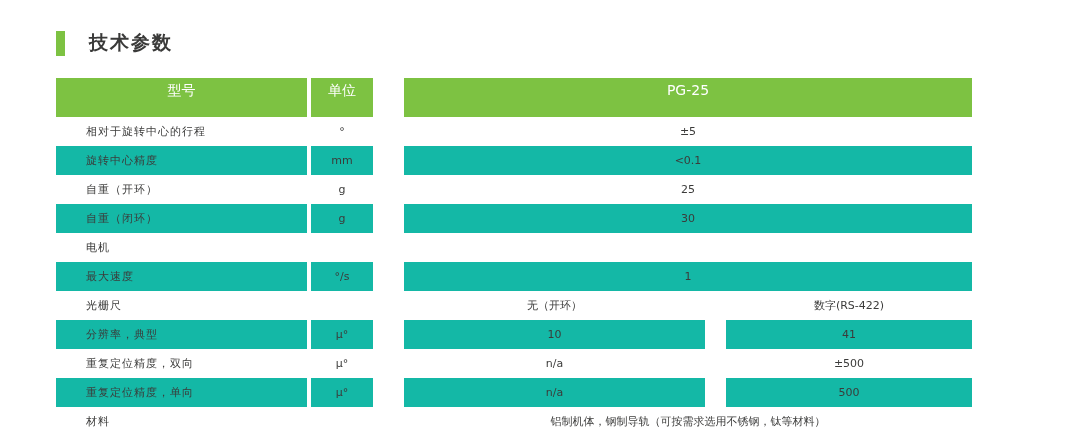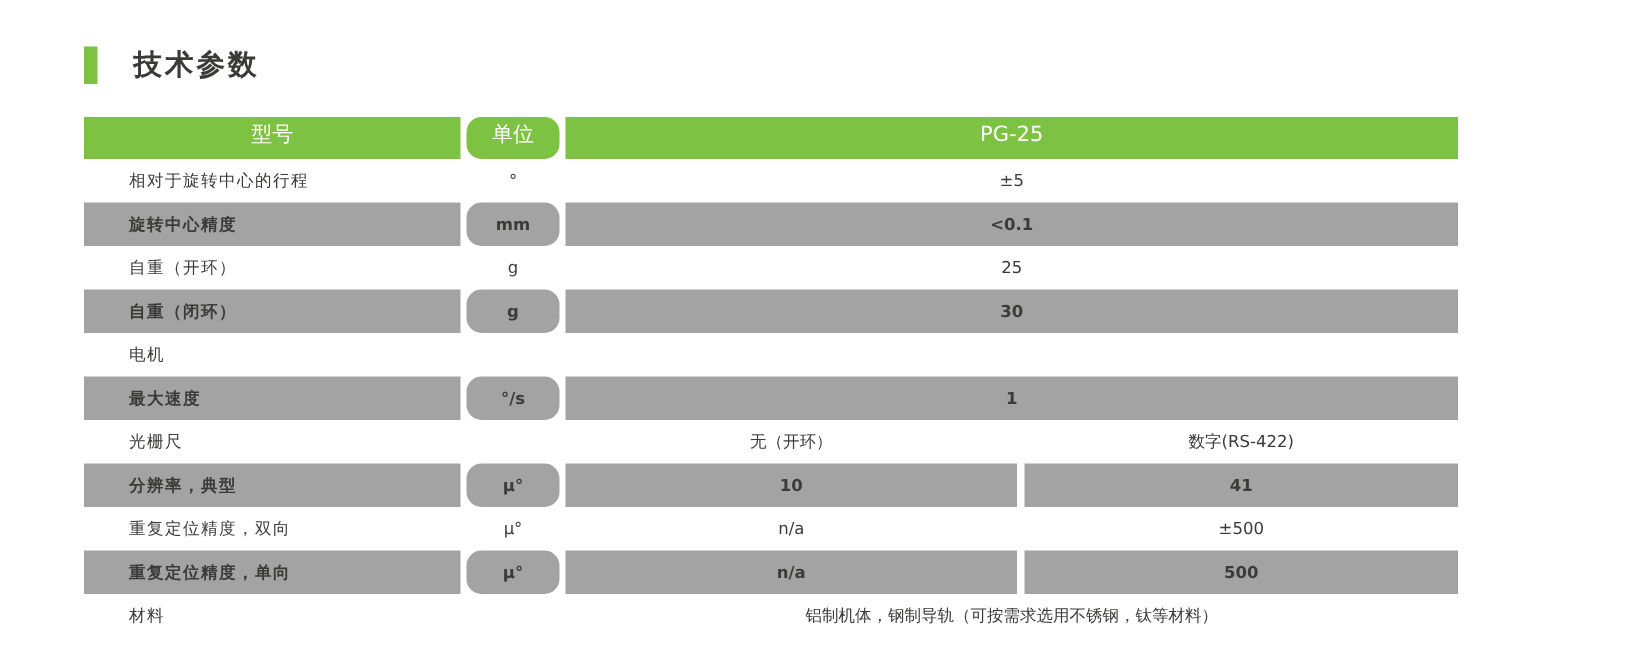--- a/index.html
+++ b/index.html
@@ -40,21 +40,21 @@
   }
   
   .spec-table {
     position: absolute;
     left: 56px;
     top: 78px;
     width: 916px;
   }
   .row { display: flex; }
   .row.header {
-    height: 28px;
+    height: 39px;
     line-height: 25px;
     font-size: 14px;
   }
   .row.header .cell {
     background: #7dc242;
     color: #ffffff;
     text-align: center;
   }
   .row.body {
     height: 29px;
@@ -66,37 +66,36 @@
     width: 251px;
     margin-right: 4px;
   }
   .row.body .cell.label {
     padding-left: 30px;
     text-align: left;
     letter-spacing: 1px;
   }
   .cell.unit {
     width: 62px;
-    margin-right: 4px;
+    margin-right: 15px;
     text-align: center;
-    border-radius: 10px;
   }
   .valuearea {
     flex: 1;
     display: flex;
     min-width: 0;
   }
-  .cell.val { text-align: center; }
+  .cell.val { text-align: center; margin-left: 16px; }
   .cell.val.full { flex: 1; }
   .cell.val.left {
     width: 301px;
     margin-right: 5px;
   }
   .cell.val.right { flex: 1; }
-  .row.shaded .cell { background: #a3a3a3; font-weight: bold; }
+  .row.shaded .cell { background: #14b8a6; }
 </style>
 </head>
 <body>
 
 <div class="canvas">
 
   <div class="title-block">
     <div class="accent-bar"></div>
     <div class="title-text">技术参数</div>
   </div>

